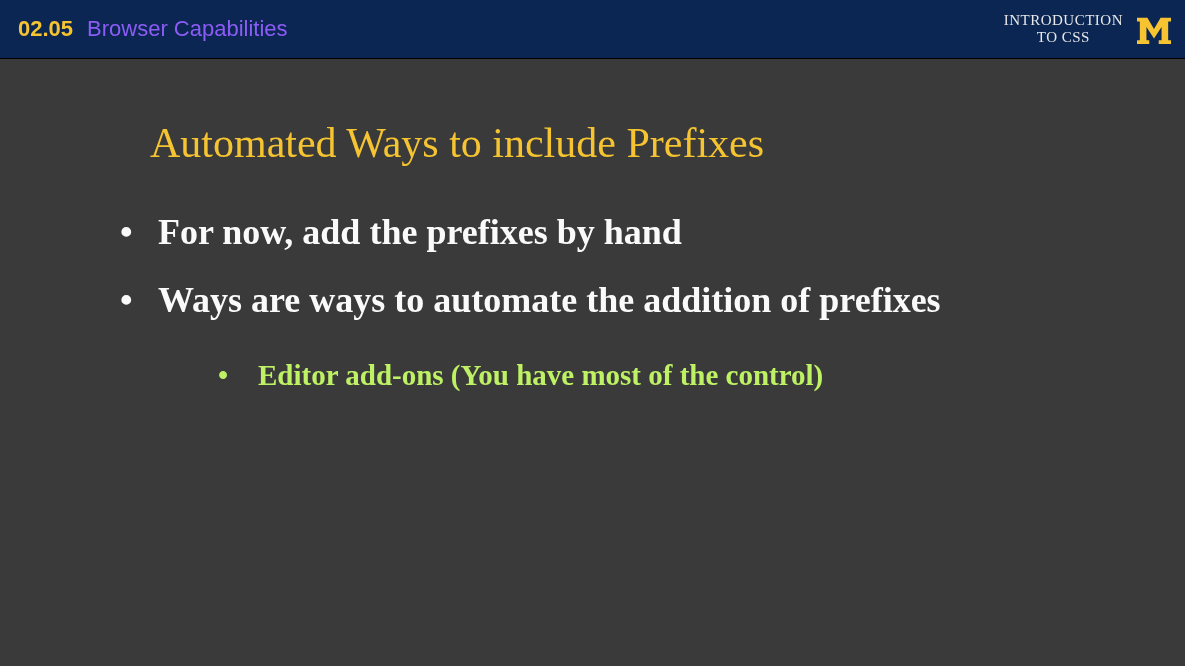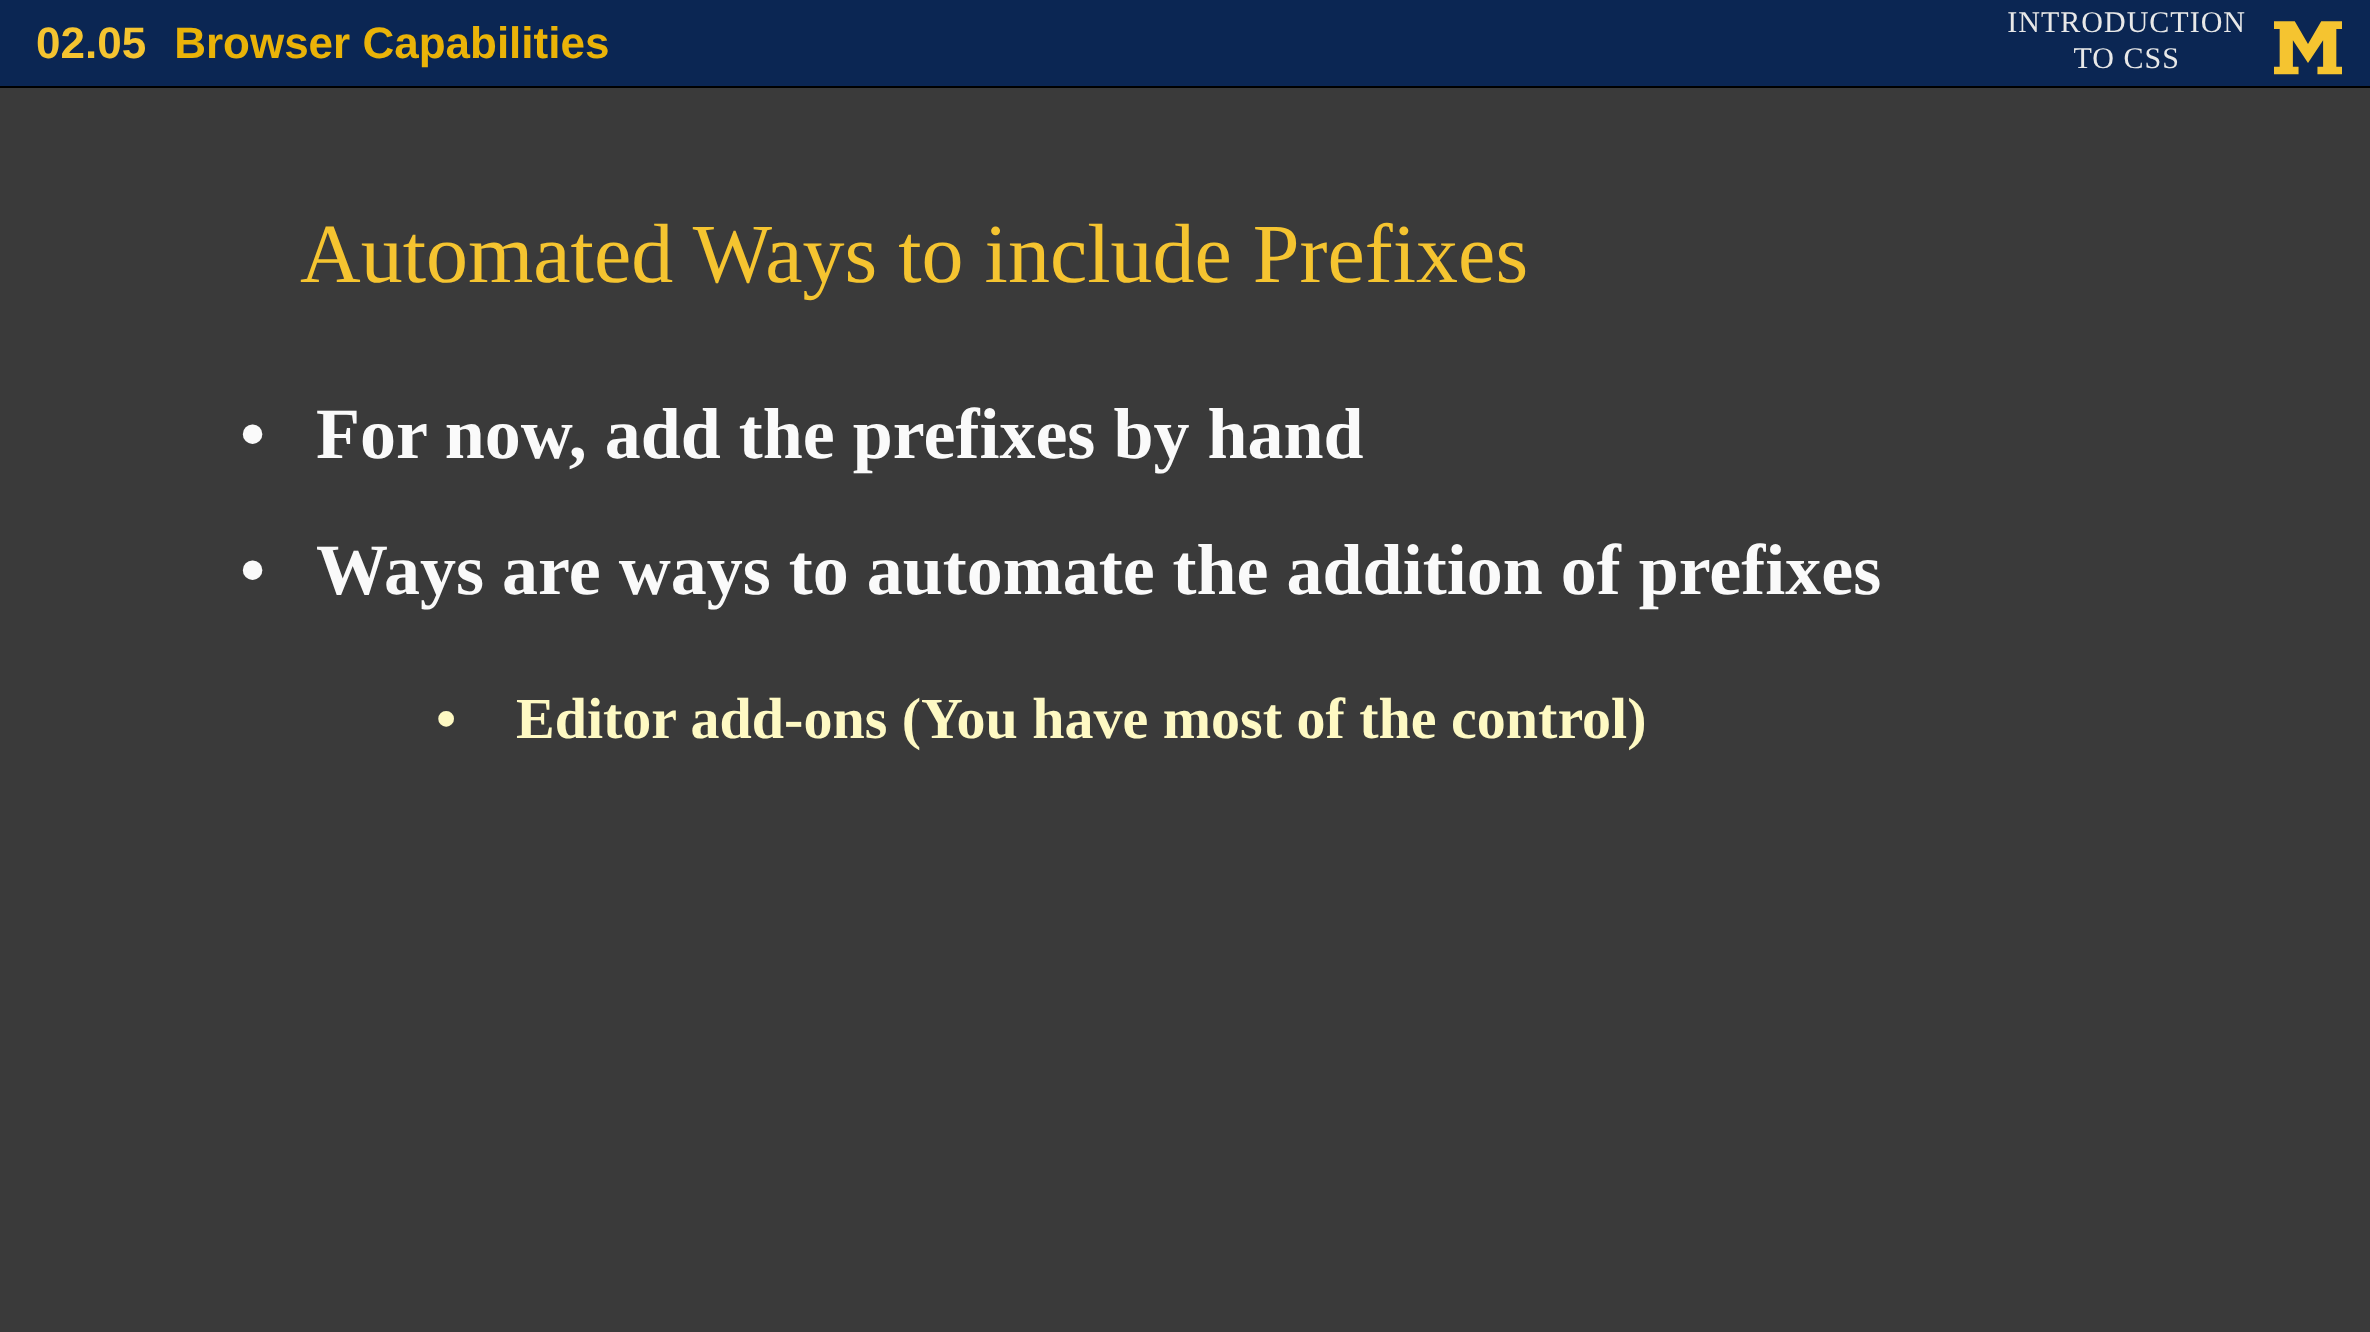--- a/index.html
+++ b/index.html
@@ -9,44 +9,43 @@
     }
     body {
       width: 1185px;
       height: 666px;
       background: #3a3a3a;
       font-family: Georgia, 'Times New Roman', serif;
       overflow: hidden;
     }
     .header-bar {
       width: 100%;
-      height: 44px;
+      height: 59px;
       background: #0b2653;
       display: flex;
       align-items: center;
       justify-content: space-between;
       padding: 0 12px 0 18px;
       border-bottom: 1px solid #000;
     }
     .header-left {
       display: flex;
       align-items: baseline;
       gap: 14px;
     }
     .slide-number {
       color: #f5c430;
       font-weight: bold;
       font-size: 22px;
       font-family: Arial, sans-serif;
     }
     .slide-topic {
-      color: #eab308;
+      color: #8b5cf6;
       font-size: 22px;
       font-family: Arial, sans-serif;
-      font-weight: bold;
     }
     .header-right {
       display: flex;
       align-items: center;
       gap: 12px;
     }
     .course-title {
       color: #e8e8e8;
       font-size: 15px;
       text-align: center;
@@ -93,21 +92,21 @@
       content: "•";
       position: absolute;
       left: 0;
       top: 0;
     }
     .sub-list {
       list-style: none;
       margin-top: 28px;
     }
     .sub-list > li {
-      color: #fef9c3;
+      color: #bef264;
       font-size: 29px;
       font-weight: 600;
       line-height: 1.45;
       margin-bottom: 22px;
       padding-left: 100px;
       position: relative;
       font-family: Georgia, 'Times New Roman', serif;
     }
     .sub-list > li::before {
       content: "•";

